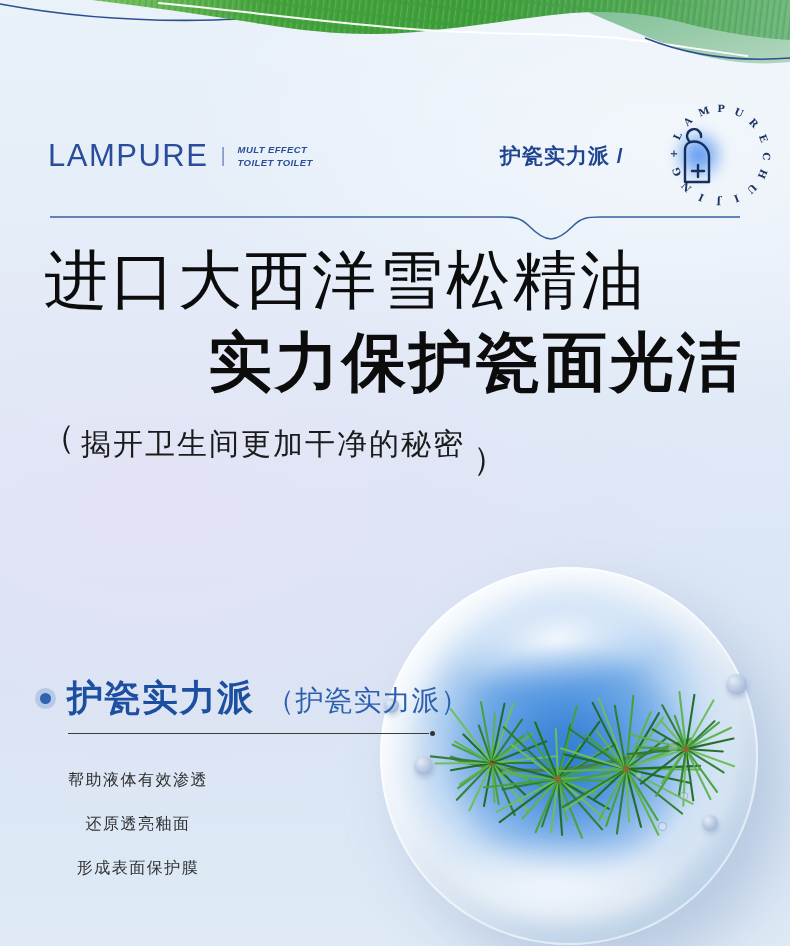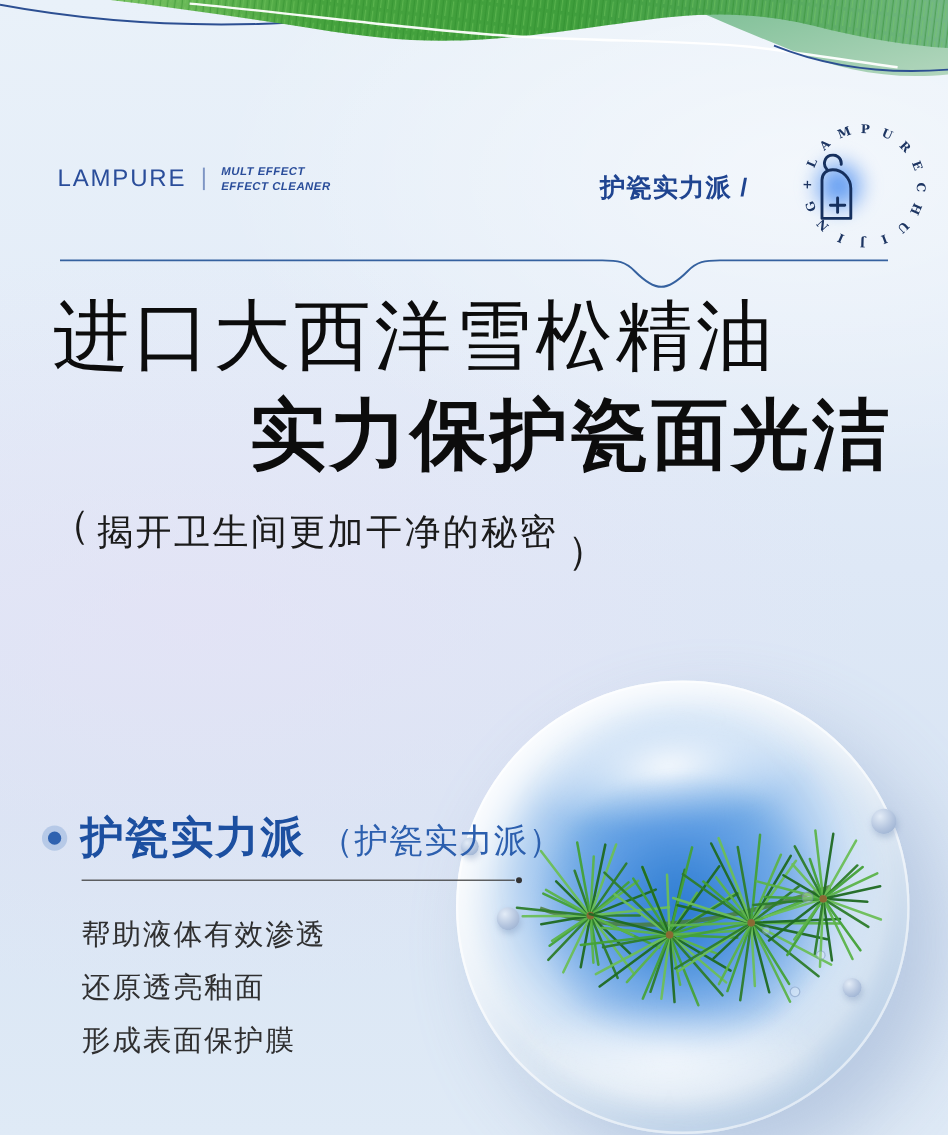--- a/index.html
+++ b/index.html
@@ -9,21 +9,21 @@
     background:
       radial-gradient(120% 55% at 20% 55%, rgba(231,224,245,.55) 0%, rgba(231,224,245,0) 60%),
       radial-gradient(90% 40% at 85% 15%, rgba(255,255,255,.5) 0%, rgba(255,255,255,0) 70%),
       linear-gradient(180deg,#e9f1f9 0%,#e4edf8 28%,#dee8f6 50%,#d9e5f4 72%,#dfeaf6 100%);
   }
   .abs{position:absolute;}
   
   .top-band{left:0;top:0;width:790px;height:90px;}
   
   .brand-row{left:48px;top:138px;display:flex;align-items:center;gap:12px;}
-  .brand-name{font-size:20px;letter-spacing:1.5px;color:#2a4d9a;font-weight:500;}
+  .brand-name{font-size:31px;letter-spacing:1.5px;color:#2a4d9a;font-weight:500;}
   .brand-sep{font-size:20px;color:#2a4d9a;opacity:.55;font-weight:300;transform:translateY(-1px);}
   .brand-sub{display:flex;flex-direction:column;justify-content:center;gap:1px;}
   .brand-sub div{font-size:9.5px;font-weight:700;letter-spacing:.4px;color:#2a4d9a;line-height:1.2;font-style:italic;}
   .tagline{left:500px;top:142px;font-size:21px;font-weight:600;color:#1f4490;letter-spacing:1px;}
   
   .badge{left:668px;top:103px;width:104px;height:104px;}
   .badge-glow{left:4px;top:24px;width:54px;height:56px;border-radius:50%;
     background:radial-gradient(closest-side,rgba(64,135,240,.95),rgba(90,150,240,.45) 62%,rgba(90,150,240,0));
     filter:blur(6px);}
   .badge-ring{left:0;top:0;width:104px;height:104px;}
@@ -66,21 +66,21 @@
     box-shadow:1px 3px 5px rgba(120,145,185,.4);}
   
   .feature-row{left:40px;top:674px;display:flex;align-items:baseline;}
   .bullet{position:relative;width:11px;height:11px;border-radius:50%;background:#2f62b0;
     box-shadow:0 0 0 5px rgba(121,158,209,.38);margin-right:16px;transform:translateY(-6px);}
   .feature-title{font-size:36px;font-weight:700;letter-spacing:1.5px;color:#1c4fa0;}
   .feature-note{font-size:28px;font-weight:400;letter-spacing:1px;color:#2c5fae;margin-left:12px;}
   .callout-line{left:68px;top:733px;width:361px;height:1.4px;background:#3c3c3c;}
   .callout-line::after{content:"";position:absolute;right:-6px;top:-2px;width:5px;height:5px;border-radius:50%;background:#333;}
   .points{left:68px;top:758px;display:flex;flex-direction:column;}
-  .points div{font-size:24px;font-weight:400;letter-spacing:1.5px;color:#2f2f30;line-height:44px;}
+  .points div{font-size:16px;font-weight:400;letter-spacing:1.5px;color:#2f2f30;line-height:44px;text-align:center;}
 </style>
 </head>
 <body>
 
 <div class="page">
 
   <svg class="abs top-band" viewBox="0 0 790 90" aria-hidden="true">
     <defs>
       <linearGradient id="gGrass" x1="0" y1="0" x2="1" y2="0">
         <stop offset="0" stop-color="#7cc465"></stop>
@@ -105,21 +105,21 @@
     <path d="M92,0 C150,7 205,15 262,24 C312,32 352,36 402,33 C462,29 520,18 562,14 C612,9 652,14 692,25 C722,32 756,38 790,40 L790,0 Z" fill="url(#grassTex)" opacity="0.45"></path>
     <path d="M158,3 C245,11 335,24 425,30 C505,35 565,33 625,39 C662,43 702,50 748,56" fill="none" stroke="#ffffff" stroke-width="2" opacity="0.95"></path>
     <path d="M645,38 C690,56 740,62 790,58" fill="none" stroke="#2c4f92" stroke-width="1.6"></path>
   </svg>
 
   <div class="abs brand-row">
     <span class="brand-name">LAMPURE</span>
     <span class="brand-sep">|</span>
     <span class="brand-sub">
       <div>MULT EFFECT</div>
-      <div>EFFECT CLEANER</div>
+      <div>TOILET TOILET</div>
     </span>
   </div>
 
   <div class="abs tagline">护瓷实力派 /</div>
 
   <div class="abs badge">
     <div class="abs badge-glow"></div>
     <div class="abs badge-ring">
         <span style="transform: rotate(-66deg) translateY(-45px);">L</span>
         <span style="transform: rotate(-43.5deg) translateY(-45px);">A</span>

